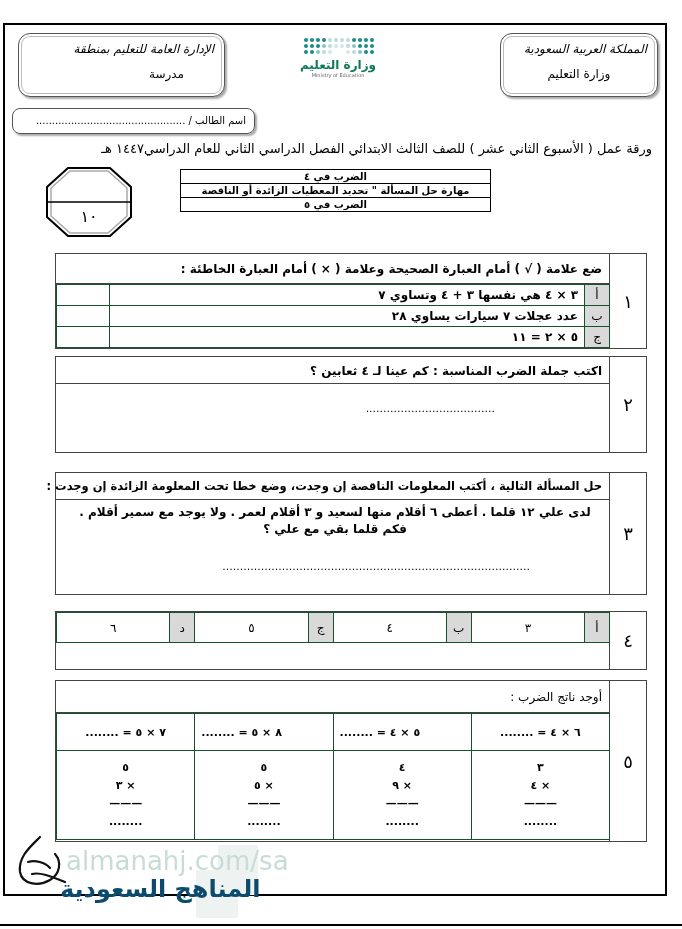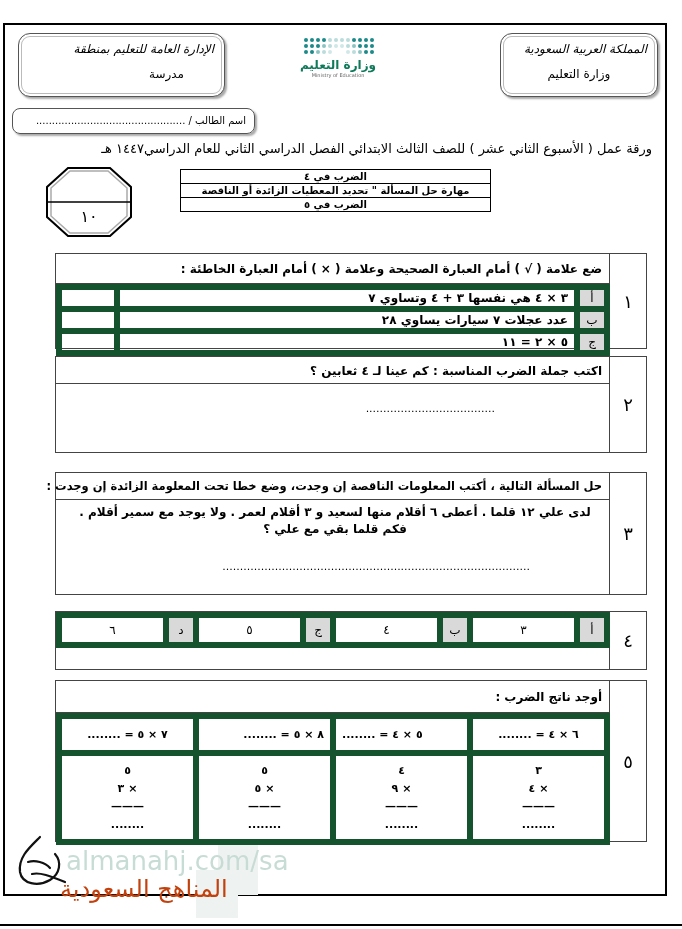--- a/index.html
+++ b/index.html
@@ -18,25 +18,25 @@
   .title-line{position:absolute;right:30px;top:141px;direction:rtl;font-size:13px;white-space:nowrap;}
   .octagon{position:absolute;left:46px;top:167px;width:86px;height:70px;}
   .skills{position:absolute;left:180px;top:169px;width:311px;border-collapse:collapse;direction:rtl;font-size:10px;font-weight:bold;}
   .skills td,.skills th{border:1px solid #000;text-align:center;padding:0;height:13px;}
   .skills th{background:#d9d9d9;font-weight:normal;font-size:12px;height:19px;}
   .q{position:absolute;left:55px;width:592px;border:1.5px solid #444;box-sizing:border-box;direction:rtl;}
   .qnum{position:absolute;right:0;top:0;bottom:0;width:36px;border-left:1.5px solid #444;display:flex;align-items:center;justify-content:center;font-size:18px;}
   .qbody{position:absolute;right:36px;left:0;top:0;bottom:0;}
   .qhead{font-weight:bold;font-size:12px;padding:6px 8px 0 0;height:24px;box-sizing:border-box;border-bottom:1.5px solid #444;white-space:nowrap;}
   table.grid{border-collapse:collapse;width:100%;direction:rtl;font-size:12px;font-weight:bold;}
-  table.grid td{border:6px solid #14532d;height:16px;padding:0 6px;}
+  table.grid td{border:1px solid #14532d;height:16px;padding:0 6px;}
   .letter{background:#d9d9d9;width:12px;text-align:center;font-weight:normal;}
   .dots-line{font-size:11px;letter-spacing:0px;}
   .wm1{position:absolute;left:66px;top:846px;font-size:26px;color:#c8dcd6;font-family:"DejaVu Sans",sans-serif;}
-  .wm2{position:absolute;left:60px;top:875px;font-size:24px;color:#c2410c;direction:rtl;font-weight:normal;}
+  .wm2{position:absolute;left:60px;top:875px;font-size:24px;color:#0c4a6e;direction:rtl;font-weight:bold;}
   .wmsq1{position:absolute;left:218px;top:845px;width:40px;height:50px;background:#eef3f1;}
   .wmsq2{position:absolute;left:196px;top:870px;width:42px;height:48px;background:#eef3f1;}
   .sig{position:absolute;left:10px;top:832px;width:60px;height:60px;}
 </style>
 </head>
 <body>
 
 <div class="frame"></div>
 <div class="bottom-rule"></div>
 
@@ -176,27 +176,27 @@
         <td style="text-align:center;">٦</td>
       </tr>
     </tbody>
       </table>
   </div>
 </div>
 
 <div class="q" style="top:680px;height:162px;">
   <div class="qnum">٥</div>
   <div class="qbody">
-    <div class="qhead" style="height:32px;padding-top:9px;font-weight:bold;text-align:right;">أوجد ناتج الضرب :</div>
+    <div class="qhead" style="height:32px;padding-top:9px;font-weight:normal;text-align:right;">أوجد ناتج الضرب :</div>
     <table class="grid" style="table-layout:fixed;">
       <tbody>
           <tr style="height:37px;">
         <td style="text-align:center;font-size:11px;">٦ × ٤ = ........</td>
         <td style="text-align:left;font-size:11px;">٥ × ٤ = ........</td>
-        <td style="text-align:right;font-size:11px;">٨ × ٥ = ........</td>
+        <td style="text-align:left;font-size:11px;">٨ × ٥ = ........</td>
         <td style="text-align:center;font-size:11px;">٧ × ٥ = ........</td>
       </tr>
       <tr style="height:89px;">
         <td style="text-align:center;font-size:11px;line-height:18px;">
           <div>٣</div>
           <div>× ٤</div>
           <div>———</div>
           <div>........</div>
         </td>
         <td style="text-align:center;font-size:11px;line-height:18px;">

